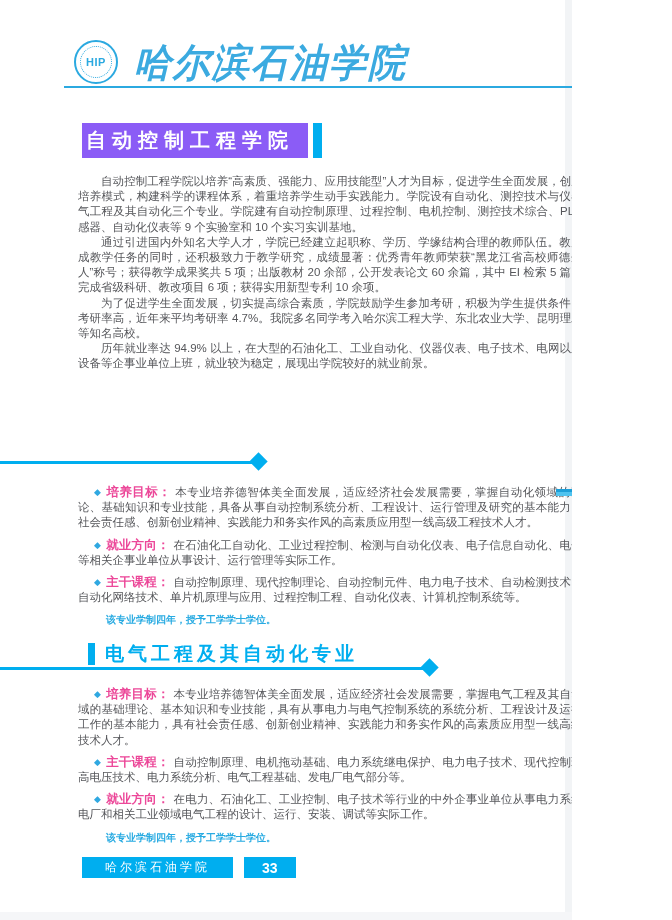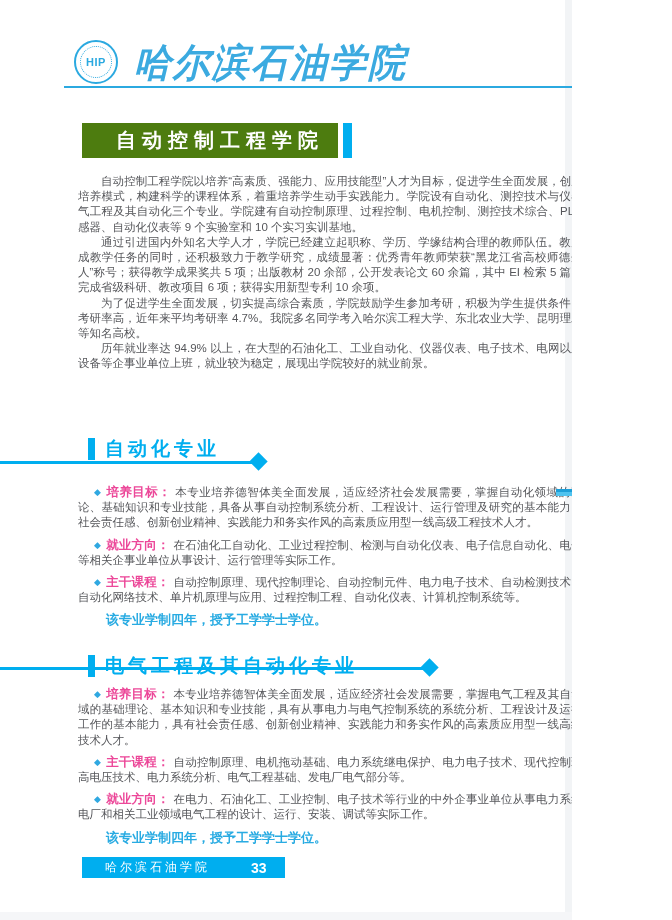--- a/index.html
+++ b/index.html
@@ -14,46 +14,46 @@
   
   .hdr { position:absolute; top:40px; left:74px; display:flex; align-items:center; }
   .logo { width:44px; height:44px; border:2px solid #2ba9e0; border-radius:50%; position:relative; display:flex; align-items:center; justify-content:center; }
   .logo .inner { width:32px; height:32px; border:1px dotted #2ba9e0; border-radius:50%; display:flex; align-items:center; justify-content:center; }
   .logo .mono { color:#2ba9e0; font-weight:bold; font-size:11px; letter-spacing:0.5px; }
   .brand { margin-left:16px; font-family:"DejaVu Serif","Liberation Serif",serif; font-style:italic; font-weight:bold; font-size:37px; color:#3baae0; letter-spacing:2px; line-height:1; transform:scaleY(1.05); }
   .hdr-rule { position:absolute; top:86px; left:64px; right:0; height:2px; background:#2ba9e0; }
 
   
   .banner { position:absolute; top:123px; left:82px; display:flex; align-items:stretch; height:35px; }
-  .banner-box { background:#4d7c0f; color:#ffffff; font-size:20px; font-weight:bold; letter-spacing:6px; display:flex; align-items:center; padding:0 14px 0 34px; }
+  .banner-box { background:#8b5cf6; color:#ffffff; font-size:20px; font-weight:bold; letter-spacing:6px; display:flex; align-items:center; padding:0 14px 0 4px; }
   .banner-bar { width:9px; background:#00aeef; margin-left:5px; }
 
   
   .intro { position:absolute; top:174px; left:78px; width:528px; color:#55565a; font-size:11.5px; line-height:15.2px; text-align:justify; }
   .intro p { text-indent:2em; }
 
   
   .sec-title { position:absolute; left:88px; color:#00aeef; font-size:19px; font-weight:bold; letter-spacing:4px; border-left:7px solid #00aeef; padding-left:10px; line-height:22px; }
   .sec-rule { position:absolute; left:0; height:3px; background:#00aeef; }
   .diamond { position:absolute; width:13px; height:13px; background:#00aeef; transform:rotate(45deg); }
 
   
   .items { position:absolute; left:78px; width:528px; color:#55565a; font-size:11.5px; line-height:15.2px; text-align:justify; }
   .items p.item { text-indent:16px; margin-bottom:7px; }
   .bullet { color:#2fa8e1; font-size:9px; margin-right:5px; vertical-align:1px; }
   .ilabel { color:#ec4899; font-weight:bold; font-size:12.5px; margin-right:4px; }
-  .degree { color:#29abe2; font-weight:bold; font-size:13px; text-indent:28px; margin-top:3px; }
+  .degree { color:#29abe2; font-weight:bold; font-size:10px; text-indent:28px; margin-top:3px; }
 
   
   .edge-marker { position:absolute; top:489px; right:0; width:16px; height:7px; background:linear-gradient(#1d9fd8 0 45%, #4fc3ef 45% 100%); }
 
   
   .footer { position:absolute; top:857px; left:82px; display:flex; align-items:stretch; height:21px; }
   .f-school { background:#00aeef; color:#ffffff; font-size:12px; letter-spacing:3px; display:flex; align-items:center; padding:0 23px; }
-  .f-page { background:#00aeef; color:#ffffff; font-size:14px; font-weight:bold; display:flex; align-items:center; padding:4px 18px; }
+  .f-page { background:#00aeef; color:#ffffff; font-size:14px; font-weight:bold; display:flex; align-items:center; padding:4px 18px; margin-left:11px; }
 </style>
 </head>
 <body>
 
 <div class="page">
 
   <div class="scan-right"></div>
   <div class="scan-bottom"></div>
 
   <div class="hdr">
@@ -71,38 +71,37 @@
     <div class="banner-bar"></div>
   </div>
 
   <div class="intro">
     <p>自动控制工程学院以培养“高素质、强能力、应用技能型”人才为目标，促进学生全面发展，创新人才培养模式，构建科学的课程体系，着重培养学生动手实践能力。学院设有自动化、测控技术与仪器和电气工程及其自动化三个专业。学院建有自动控制原理、过程控制、电机控制、测控技术综合、PLC、传感器、自动化仪表等 9 个实验室和 10 个实习实训基地。</p>
     <p>通过引进国内外知名大学人才，学院已经建立起职称、学历、学缘结构合理的教师队伍。教师在完成教学任务的同时，还积极致力于教学研究，成绩显著：优秀青年教师荣获“黑龙江省高校师德先进个人”称号；获得教学成果奖共 5 项；出版教材 20 余部，公开发表论文 60 余篇，其中 EI 检索 5 篇；主持完成省级科研、教改项目 6 项；获得实用新型专利 10 余项。</p>
     <p>为了促进学生全面发展，切实提高综合素质，学院鼓励学生参加考研，积极为学生提供条件。学院考研率高，近年来平均考研率 4.7%。我院多名同学考入哈尔滨工程大学、东北农业大学、昆明理工大学等知名高校。</p>
     <p>历年就业率达 94.9% 以上，在大型的石油化工、工业自动化、仪器仪表、电子技术、电网以及电气设备等企事业单位上班，就业较为稳定，展现出学院较好的就业前景。</p>
   </div>
 
-  <h2 class="sec-title" style="top:438px;">自动化专业</h2>
   <div class="sec-rule" style="top:461px; width:253px;"></div>
   <div class="diamond" style="top:455px; left:252px;"></div>
 
   <div class="items" style="top:485px;">
     <p class="item">
       <span class="bullet">◆</span><span class="ilabel">培养目标：</span><span>本专业培养德智体美全面发展，适应经济社会发展需要，掌握自动化领域的基本理论、基础知识和专业技能，具备从事自动控制系统分析、工程设计、运行管理及研究的基本能力，具有社会责任感、创新创业精神、实践能力和务实作风的高素质应用型一线高级工程技术人才。</span>
     </p>
     <p class="item">
       <span class="bullet">◆</span><span class="ilabel">就业方向：</span><span>在石油化工自动化、工业过程控制、检测与自动化仪表、电子信息自动化、电子技术等相关企事业单位从事设计、运行管理等实际工作。</span>
     </p>
     <p class="item">
       <span class="bullet">◆</span><span class="ilabel">主干课程：</span><span>自动控制原理、现代控制理论、自动控制元件、电力电子技术、自动检测技术、工业自动化网络技术、单片机原理与应用、过程控制工程、自动化仪表、计算机控制系统等。</span>
     </p>
     <p class="degree">该专业学制四年，授予工学学士学位。</p>
   </div>
 
-  <h2 class="sec-title" style="top:643px;margin-top:12px;">电气工程及其自动化专业</h2>
+  <h2 class="sec-title" style="top:643px;">电气工程及其自动化专业</h2>
   <div class="sec-rule" style="top:667px; width:424px;"></div>
   <div class="diamond" style="top:661px; left:423px;"></div>
 
   <div class="items" style="top:687px;">
     <p class="item">
       <span class="bullet">◆</span><span class="ilabel">培养目标：</span><span>本专业培养德智体美全面发展，适应经济社会发展需要，掌握电气工程及其自动化领域的基础理论、基本知识和专业技能，具有从事电力与电气控制系统的系统分析、工程设计及运行管理工作的基本能力，具有社会责任感、创新创业精神、实践能力和务实作风的高素质应用型一线高级工程技术人才。</span>
     </p>
     <p class="item">
       <span class="bullet">◆</span><span class="ilabel">主干课程：</span><span>自动控制原理、电机拖动基础、电力系统继电保护、电力电子技术、现代控制理论、高电压技术、电力系统分析、电气工程基础、发电厂电气部分等。</span>
     </p>

